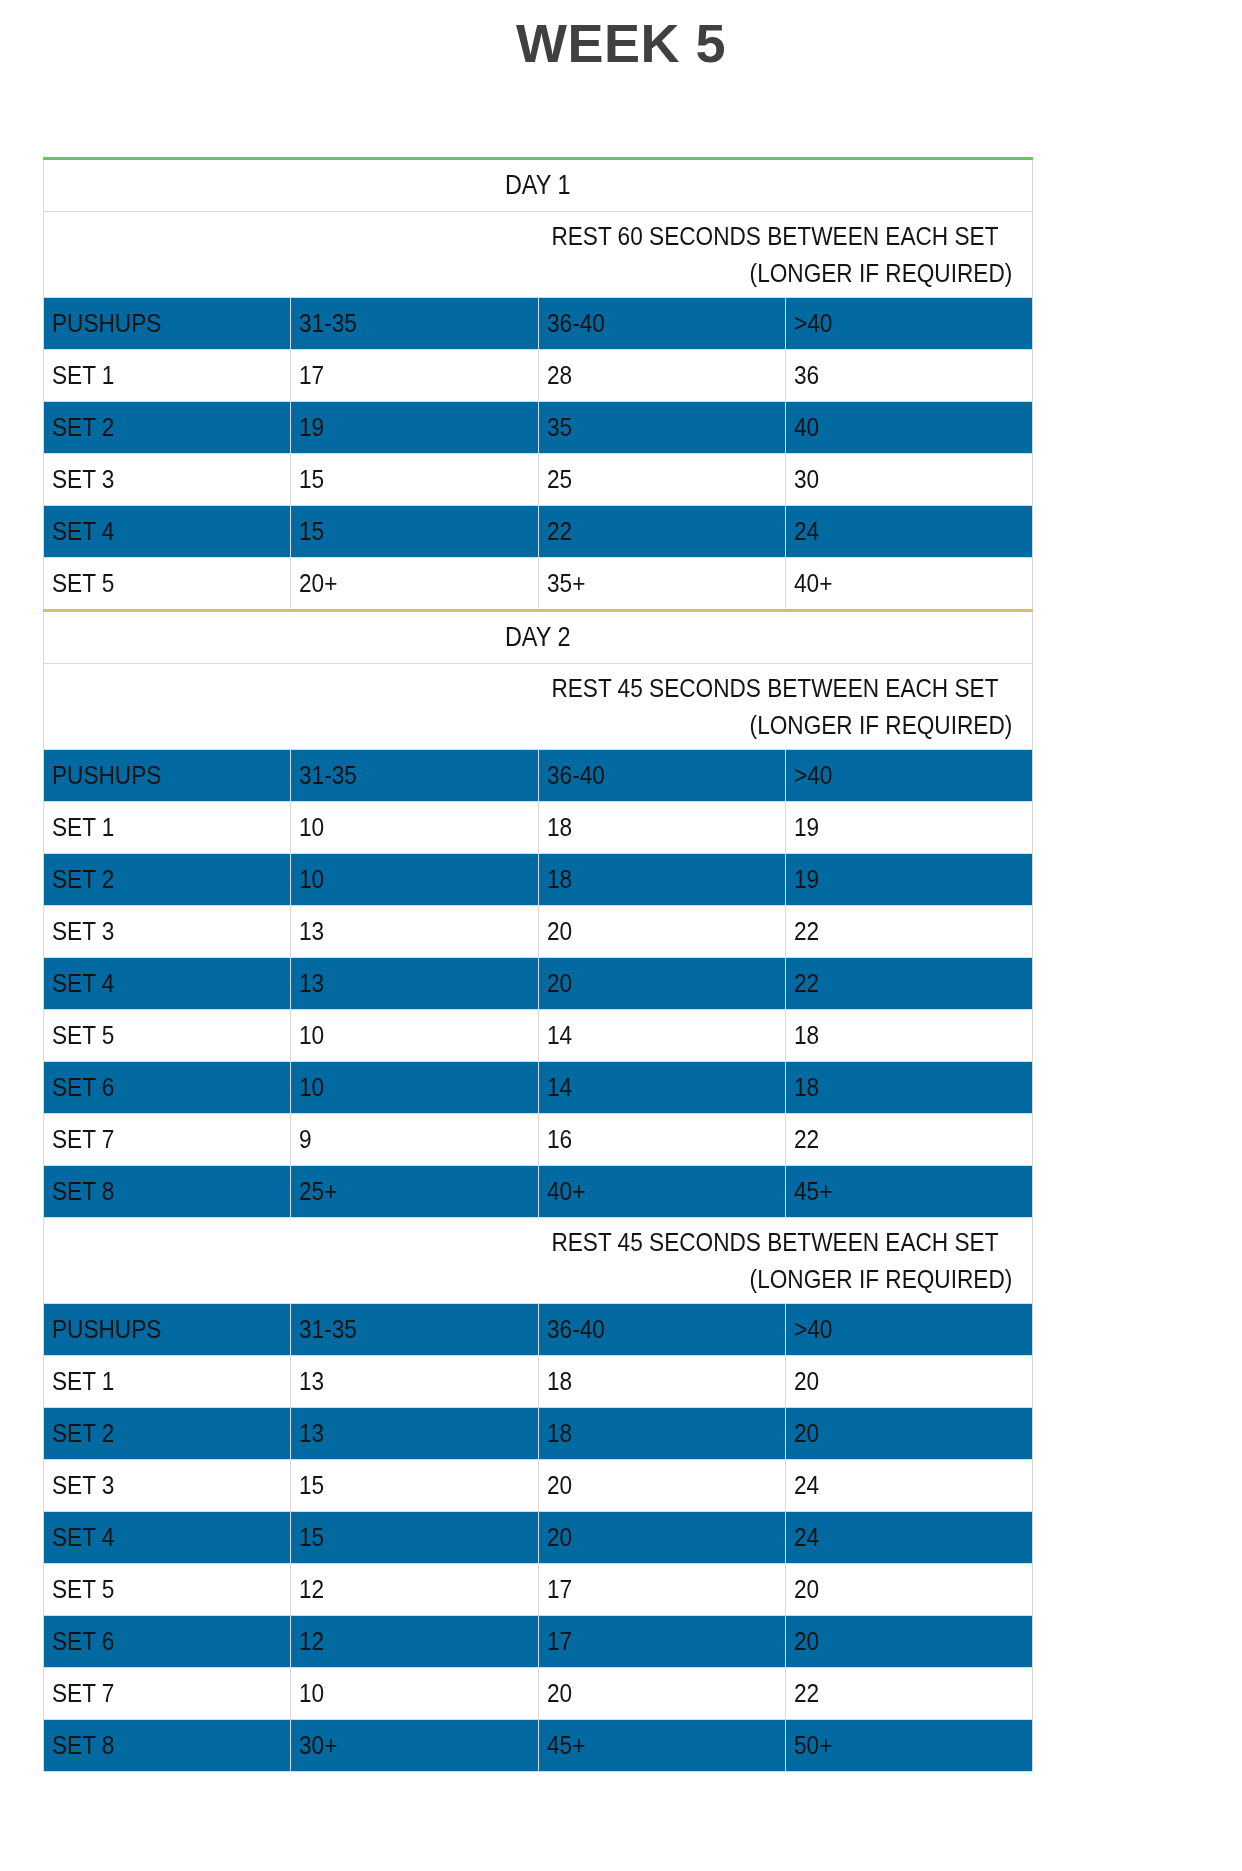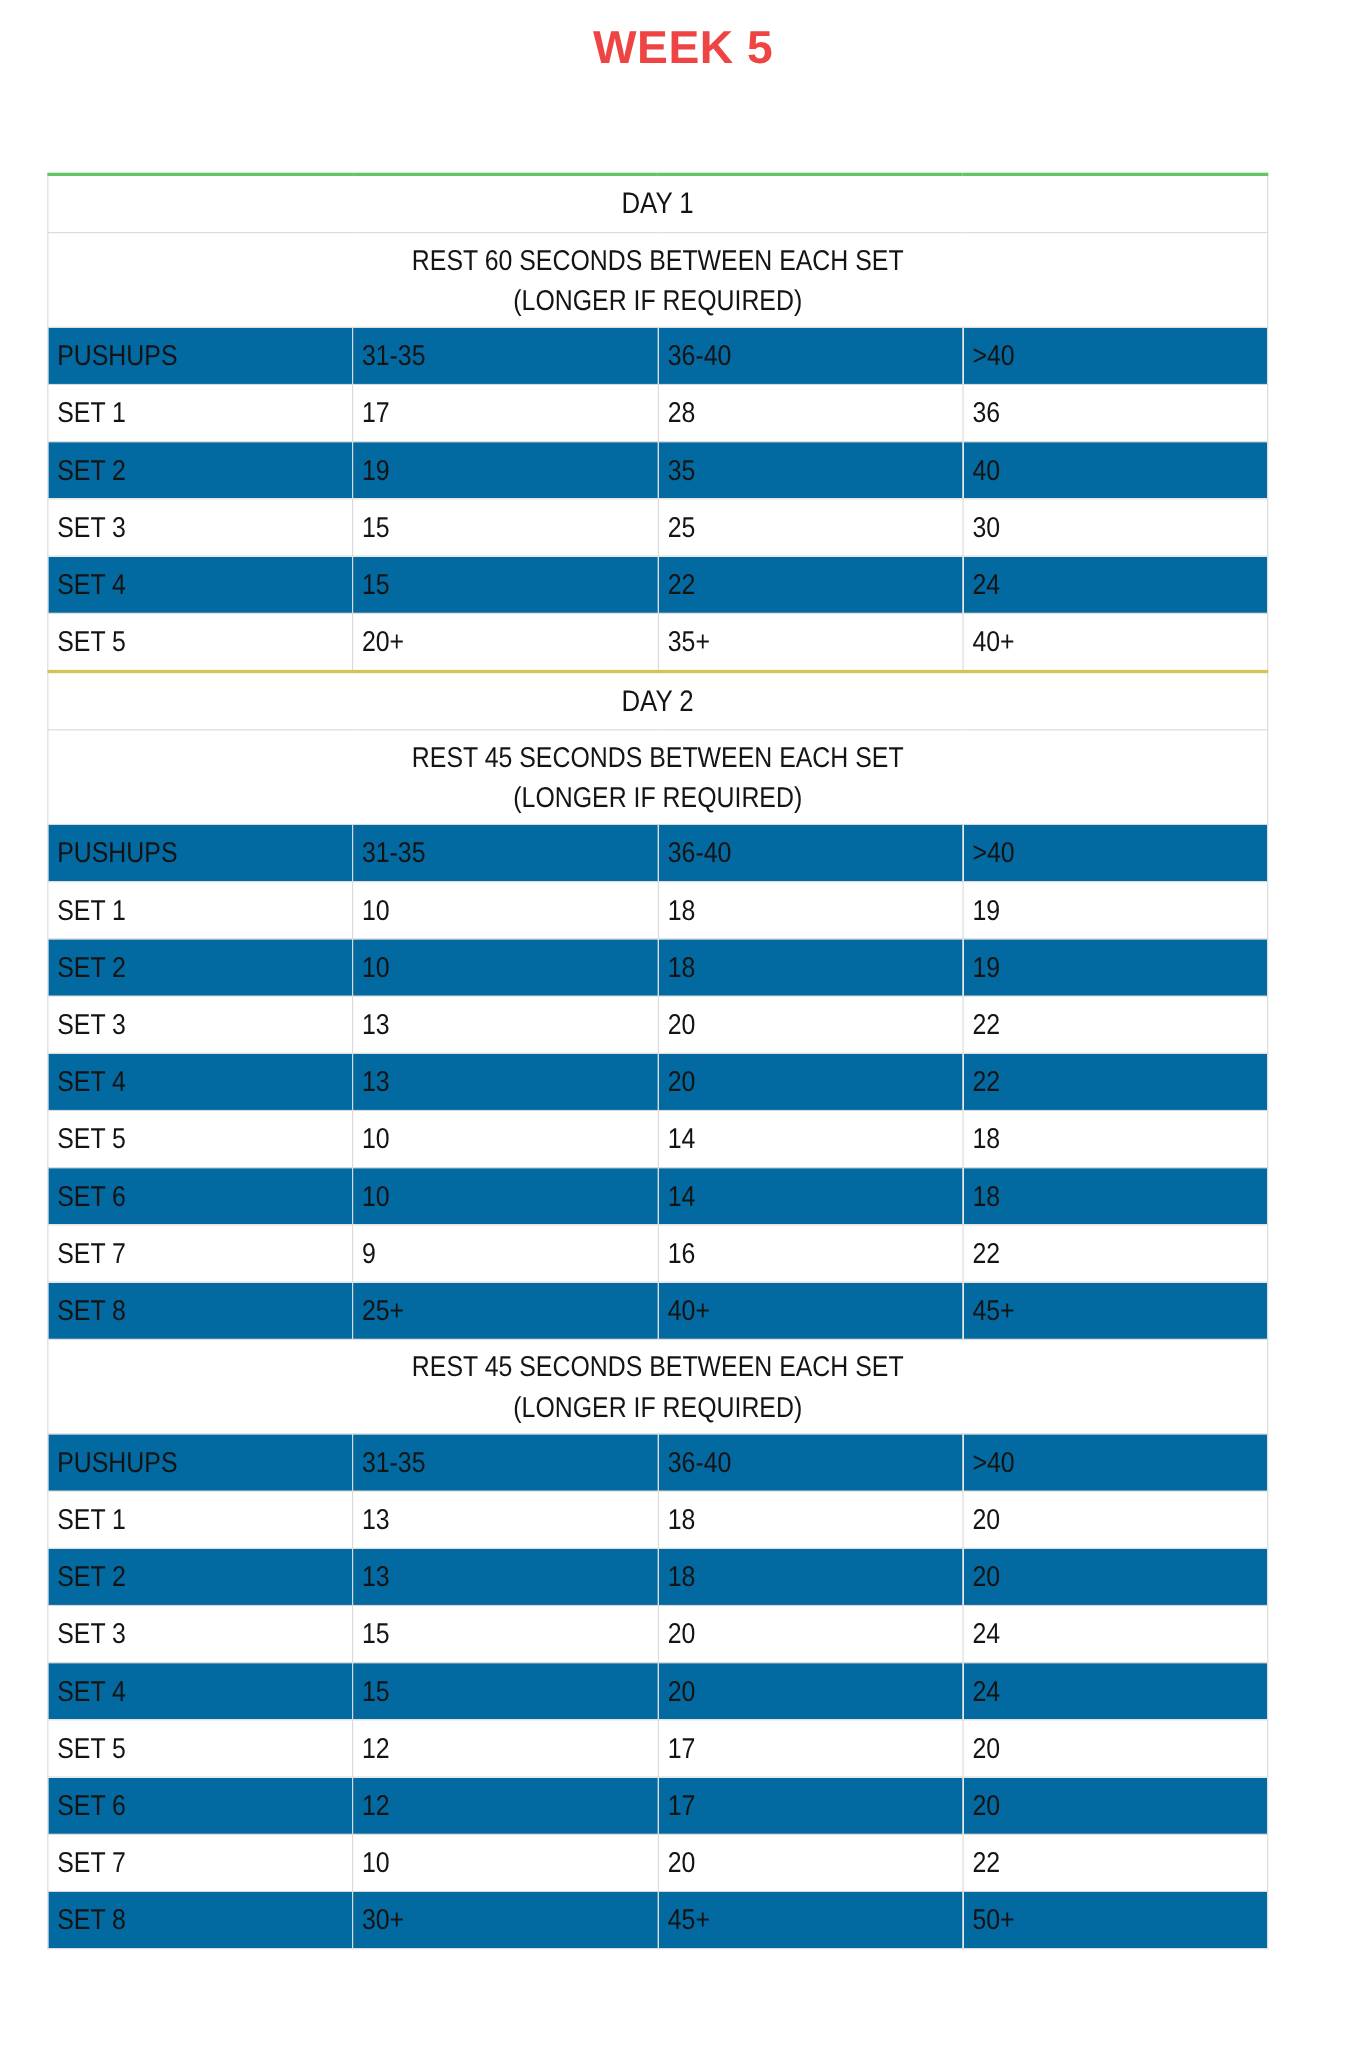--- a/index.html
+++ b/index.html
@@ -4,40 +4,40 @@
 <style>
   html,body{margin:0;padding:0;}
   body{
     width:1242px;height:1871px;background:#ffffff;
     font-family:"Liberation Sans",sans-serif;color:#141414;
     -webkit-font-smoothing:antialiased;
   }
   .page-title{
     margin:18px 0 0 0;
     text-align:center;
-    font-size:42px;line-height:50px;font-weight:700;color:#ef4444;
+    font-size:54px;line-height:50px;font-weight:700;color:#404040;
     letter-spacing:0.5px;
   }
   table.plan{
     table-layout:fixed;border-collapse:collapse;
-    width:1110px;margin:89px 0 0 43px;
+    width:990px;margin:89px 0 0 43px;
   }
   table.plan td{
     border:1px solid #d9d9d9;
     font-size:26px;
     height:51px;
     padding:0 0 0 8px;
     vertical-align:middle;
     overflow:hidden;
   }
   tr.day-row td{
     text-align:center;font-size:27px;padding:0;
   }
   tr.rest-row td{
-    text-align:center;height:85px;padding:0;
+    text-align:right;height:85px;padding:0;
   }
   .rest-line{line-height:37px;}
   tr.shade td{background:#0369a1;}
   
   .cnd{display:inline-block;transform:scaleX(0.87);transform-origin:50% 50%;white-space:nowrap;}
   .cnd-l{transform-origin:0 50%;}
 </style>
 </head>
 <body>
 

